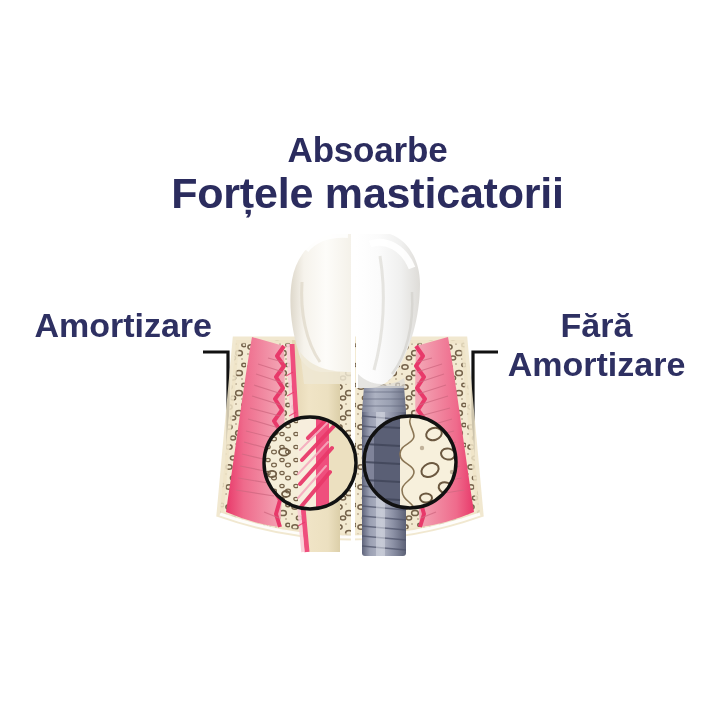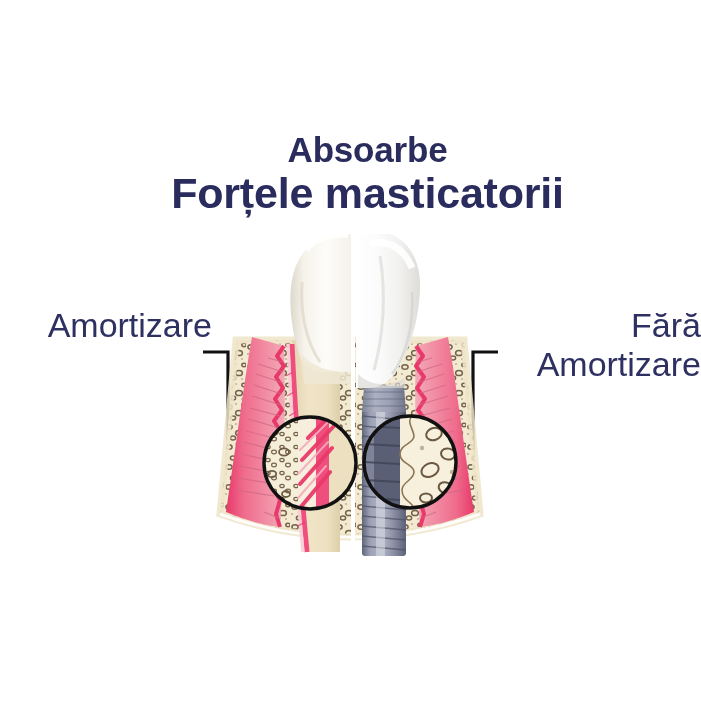--- a/index.html
+++ b/index.html
@@ -42,35 +42,35 @@
     color: #2b2c5e;
     white-space: nowrap;
   }
   #title-block .tline.l2 { font-size: 43px; }
 
   
   .side-label {
     position: absolute;
     color: #2e3062;
     font-size: 34px;
-    font-weight: normal;
+    font-weight: bold;
     line-height: 1.16;
     white-space: nowrap;
   }
   #label-left {
     left: 0px;
     top: 306px;
     width: 212px;
     text-align: right;
   }
   #label-right {
     left: 492px;
     top: 306px;
     width: 209px;
-    text-align: right;
+    text-align: center;
   }
   .side-label .lline { display: block; }
 
   
   .connector {
     position: absolute;
     pointer-events: none;
   }
 
   

